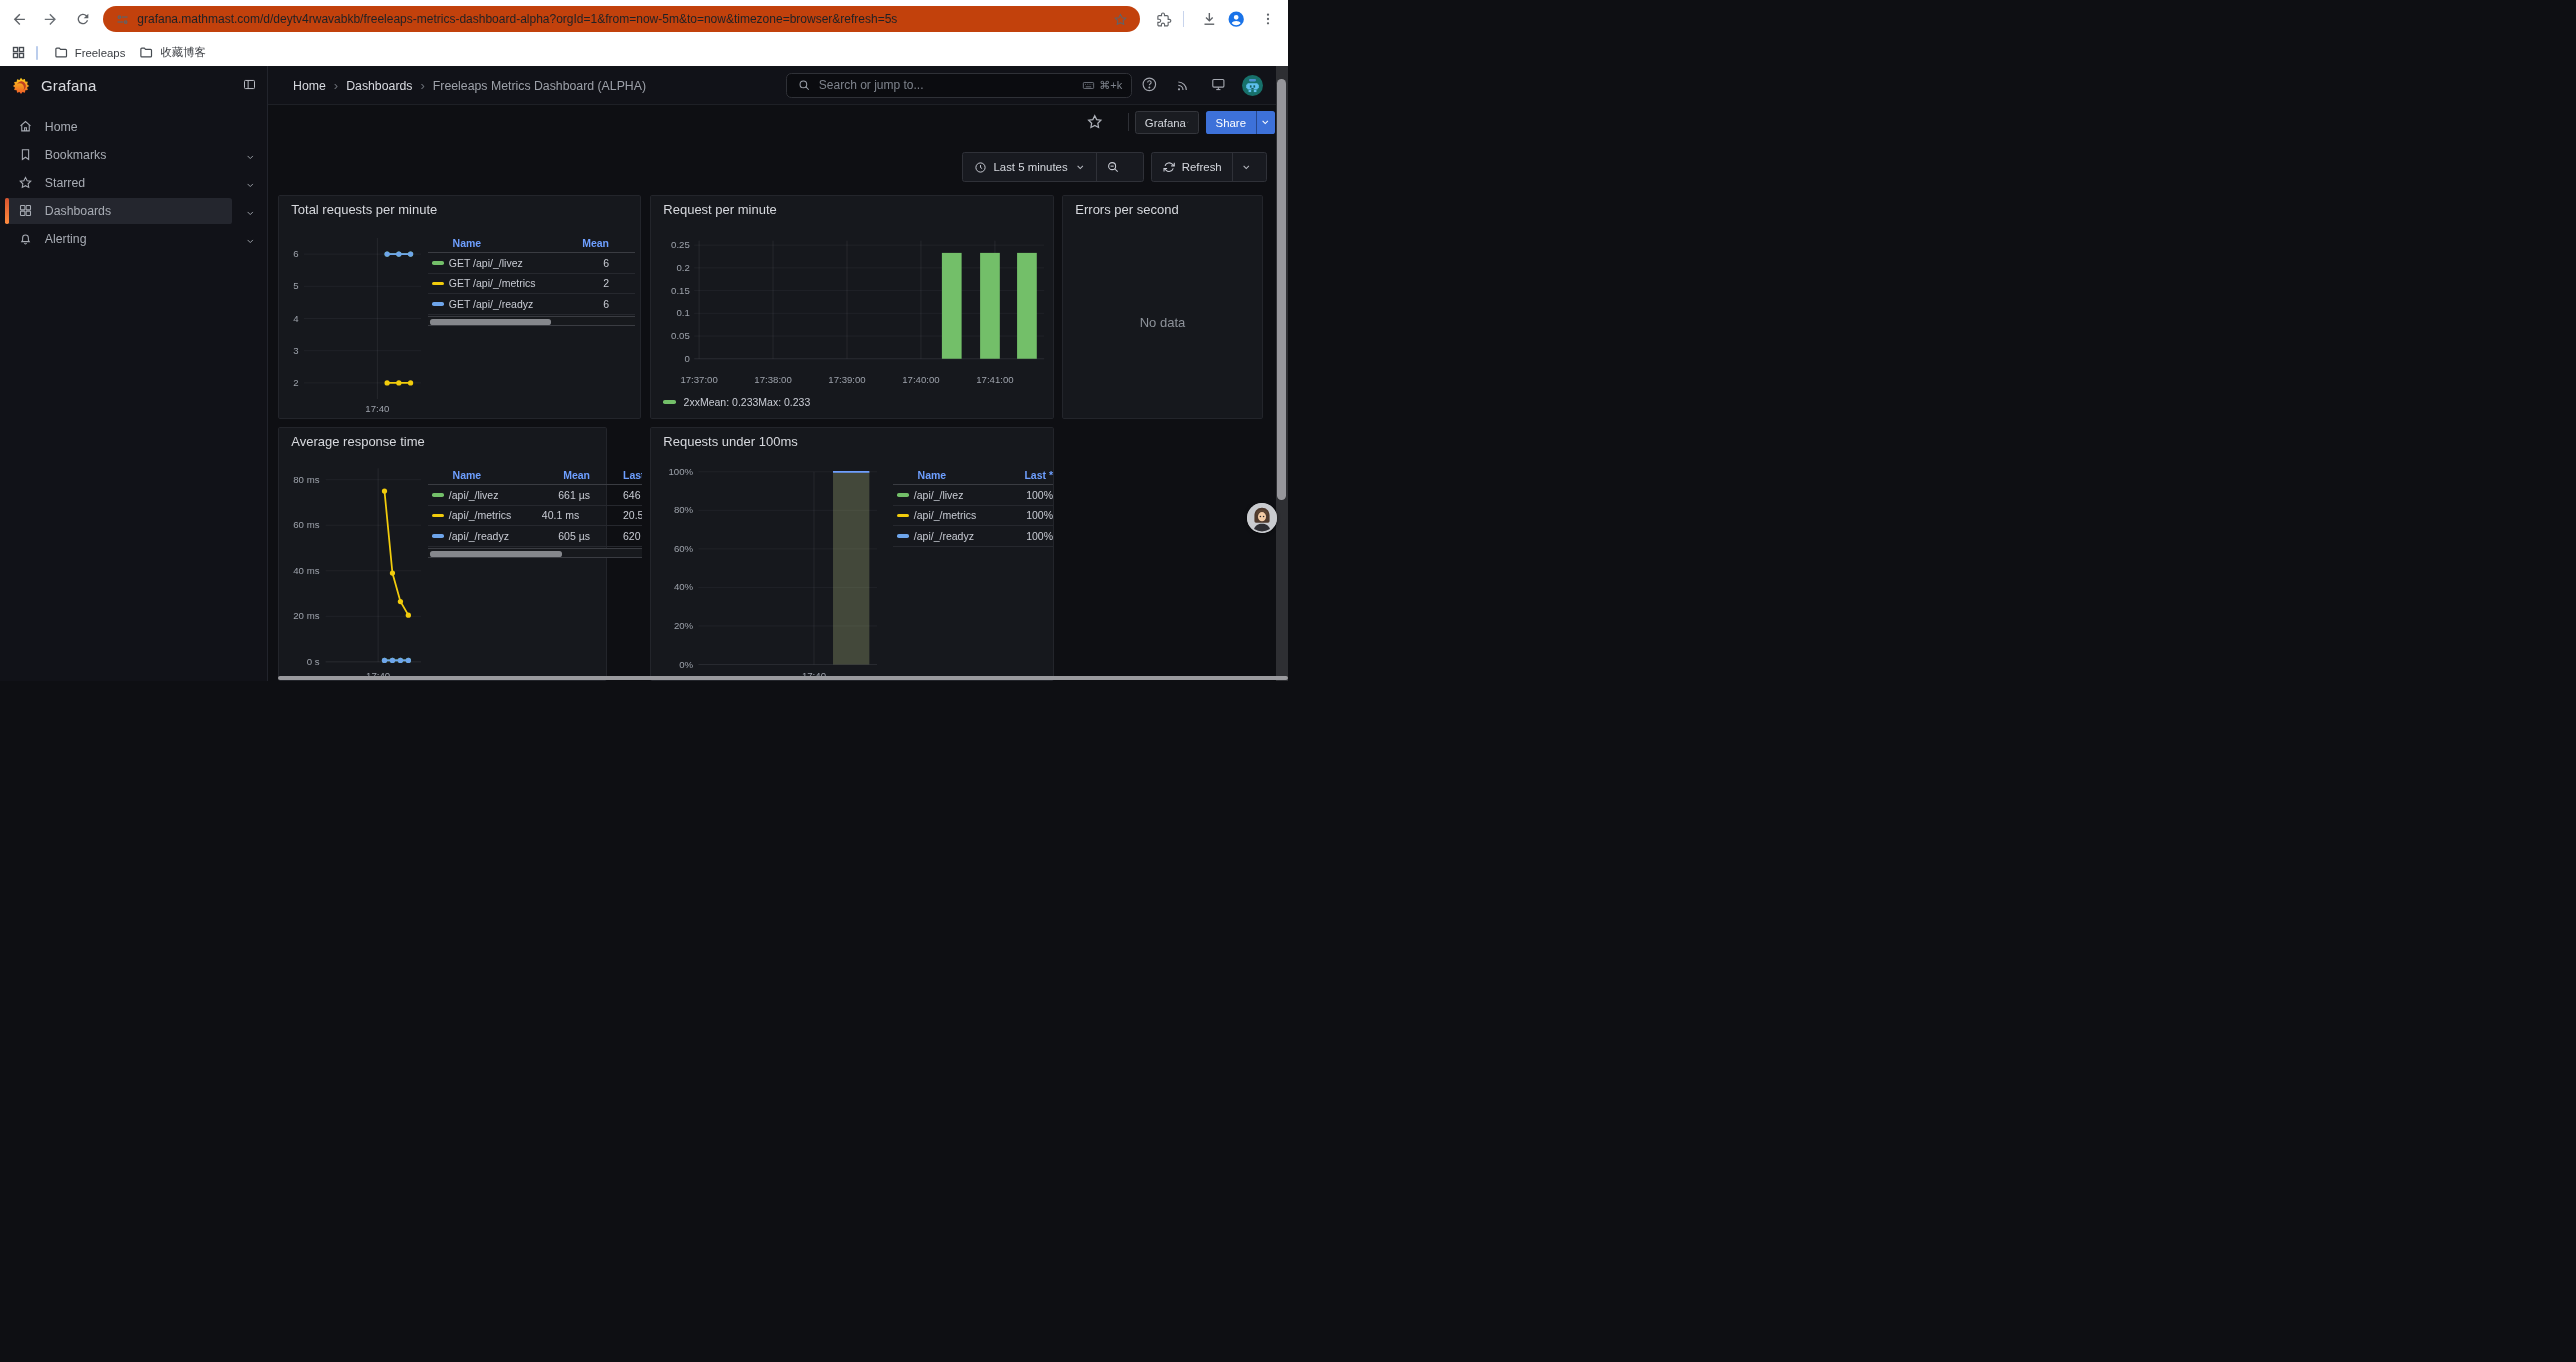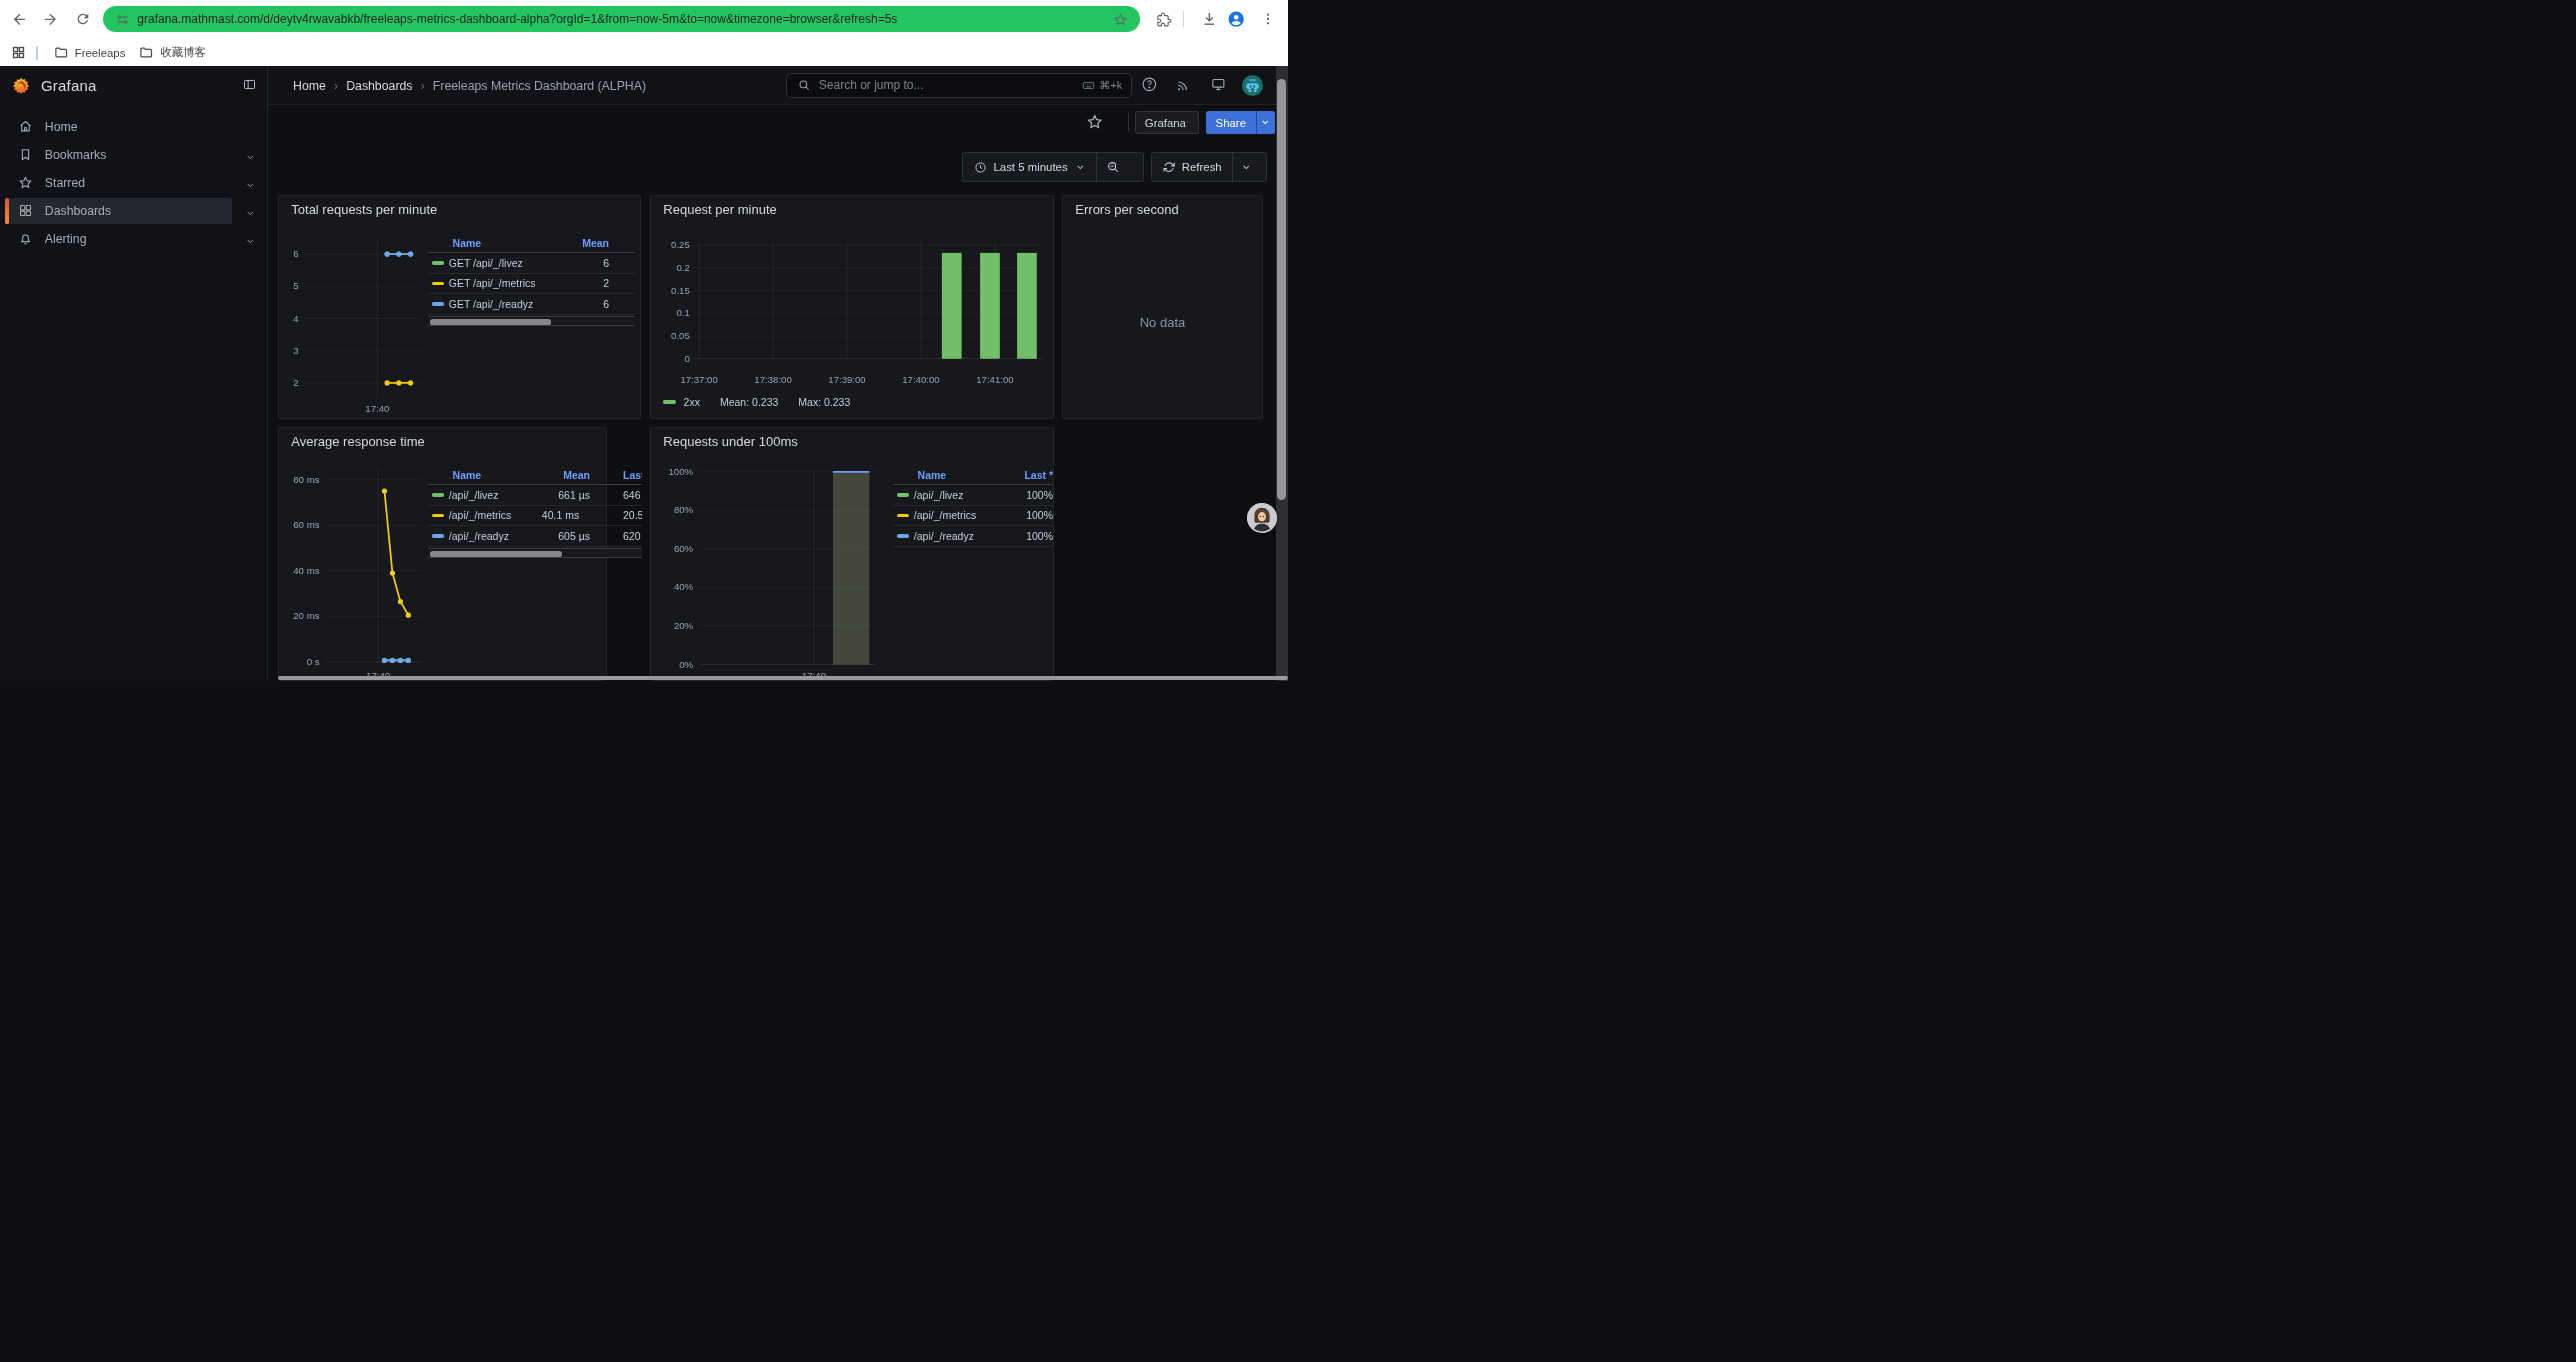--- a/index.html
+++ b/index.html
@@ -4,21 +4,21 @@
 <style>
   html,body{margin:0;padding:0;background:#0E0F13;}
   *{box-sizing:border-box;}
   #screen{position:relative;width:1288px;height:681px;overflow:hidden;
     font-family:"Liberation Sans",sans-serif;background:#0E0F13;}
   .abs{position:absolute;}
 
   
   .browser-toolbar{position:absolute;left:0;top:0;width:1288px;height:39px;background:#ffffff;}
   .nav-btn{position:absolute;top:8.8px;width:21px;height:21px;display:flex;align-items:center;justify-content:center;cursor:pointer;}
-  .url-pill{position:absolute;left:103px;top:6.1px;width:1037px;height:26px;border-radius:13px;background:#22c55e;display:flex;align-items:center;}
+  .url-pill{position:absolute;left:103px;top:6.1px;width:1037px;height:26px;border-radius:13px;background:#c2410c;display:flex;align-items:center;}
   .url-pill input{flex:1;border:none;background:transparent;outline:none;font-family:inherit;
     font-size:12px;color:#1F2125;padding:0;margin-left:7px;}
   .chrome-icon{position:absolute;top:9.6px;width:19px;height:19px;display:flex;align-items:center;justify-content:center;cursor:pointer;}
   .bookmarks-bar{position:absolute;left:0;top:39px;width:1288px;height:27px;background:#ffffff;display:flex;align-items:center;padding-left:10.5px;}
   .bm-chip{display:flex;align-items:center;gap:6.1px;padding:2.6px 7px;border-radius:7px;cursor:pointer;font-size:11.4px;color:#3B3E43;}
   .bm-divider{width:1.8px;height:14px;background:#BBCDEC;border-radius:0.9px;margin:0 8.8px 0 10.5px;}
 
   
   .gf-top{position:absolute;left:0;top:66px;width:1288px;height:39px;background:#111218;border-bottom:0.9px solid #1E2026;}
   .gf-vline{position:absolute;left:267px;top:66px;width:0.9px;height:616px;background:#22242C;}
@@ -71,21 +71,21 @@
   .lg-row{display:flex;align-items:center;height:20.6px;border-bottom:0.9px solid #26282E;}
   .lg-head{height:20px;color:#6E9FFF;font-weight:600;border-bottom:0.9px solid #3A3C42;}
   .lg-name{flex:1;display:flex;align-items:center;padding-left:3.5px;overflow:hidden;white-space:nowrap;cursor:pointer;}
   .lg-name .txt{margin-left:5px;}
   .h-name{flex:1;padding-left:24.6px;}
   .swatch{width:12.3px;height:3.5px;border-radius:1.8px;flex:none;}
   .lg-cell{white-space:nowrap;overflow:hidden;flex:none;}
   .lg-scroll{position:relative;height:10.5px;background:#17191D;border-top:0.9px solid #3A3C42;border-bottom:0.9px solid #3A3C42;margin-top:0.9px;}
   .lg-thumb{position:absolute;left:1.8px;top:2.6px;height:5.3px;background:#85878C;border-radius:2.6px;cursor:pointer;}
 
-  .inline-legend{position:absolute;display:flex;align-items:center;gap:20px;font-size:10.5px;color:#C9CCD4;}
+  .inline-legend{position:absolute;display:flex;align-items:center;gap:0;font-size:10.5px;color:#C9CCD4;}
 
   
   .v-track{position:absolute;left:1276px;top:66px;width:12.3px;height:616px;background:#2E2F33;}
   .v-thumb{position:absolute;left:1277px;top:79px;width:8.8px;height:421px;background:#96969B;border-radius:4.4px;cursor:pointer;}
   .h-thumb{position:absolute;left:278px;top:676px;width:1010px;height:4.4px;background:#9A9A9E;border-radius:2.6px;cursor:pointer;}
   .float-avatar{position:absolute;left:1247px;top:503px;width:30px;height:30px;border-radius:50%;background:#C9CBCF;box-shadow:0 0.9px 3.5px rgba(0,0,0,.5);cursor:pointer;overflow:hidden;}
 </style>
 </head>
 <body>
 

